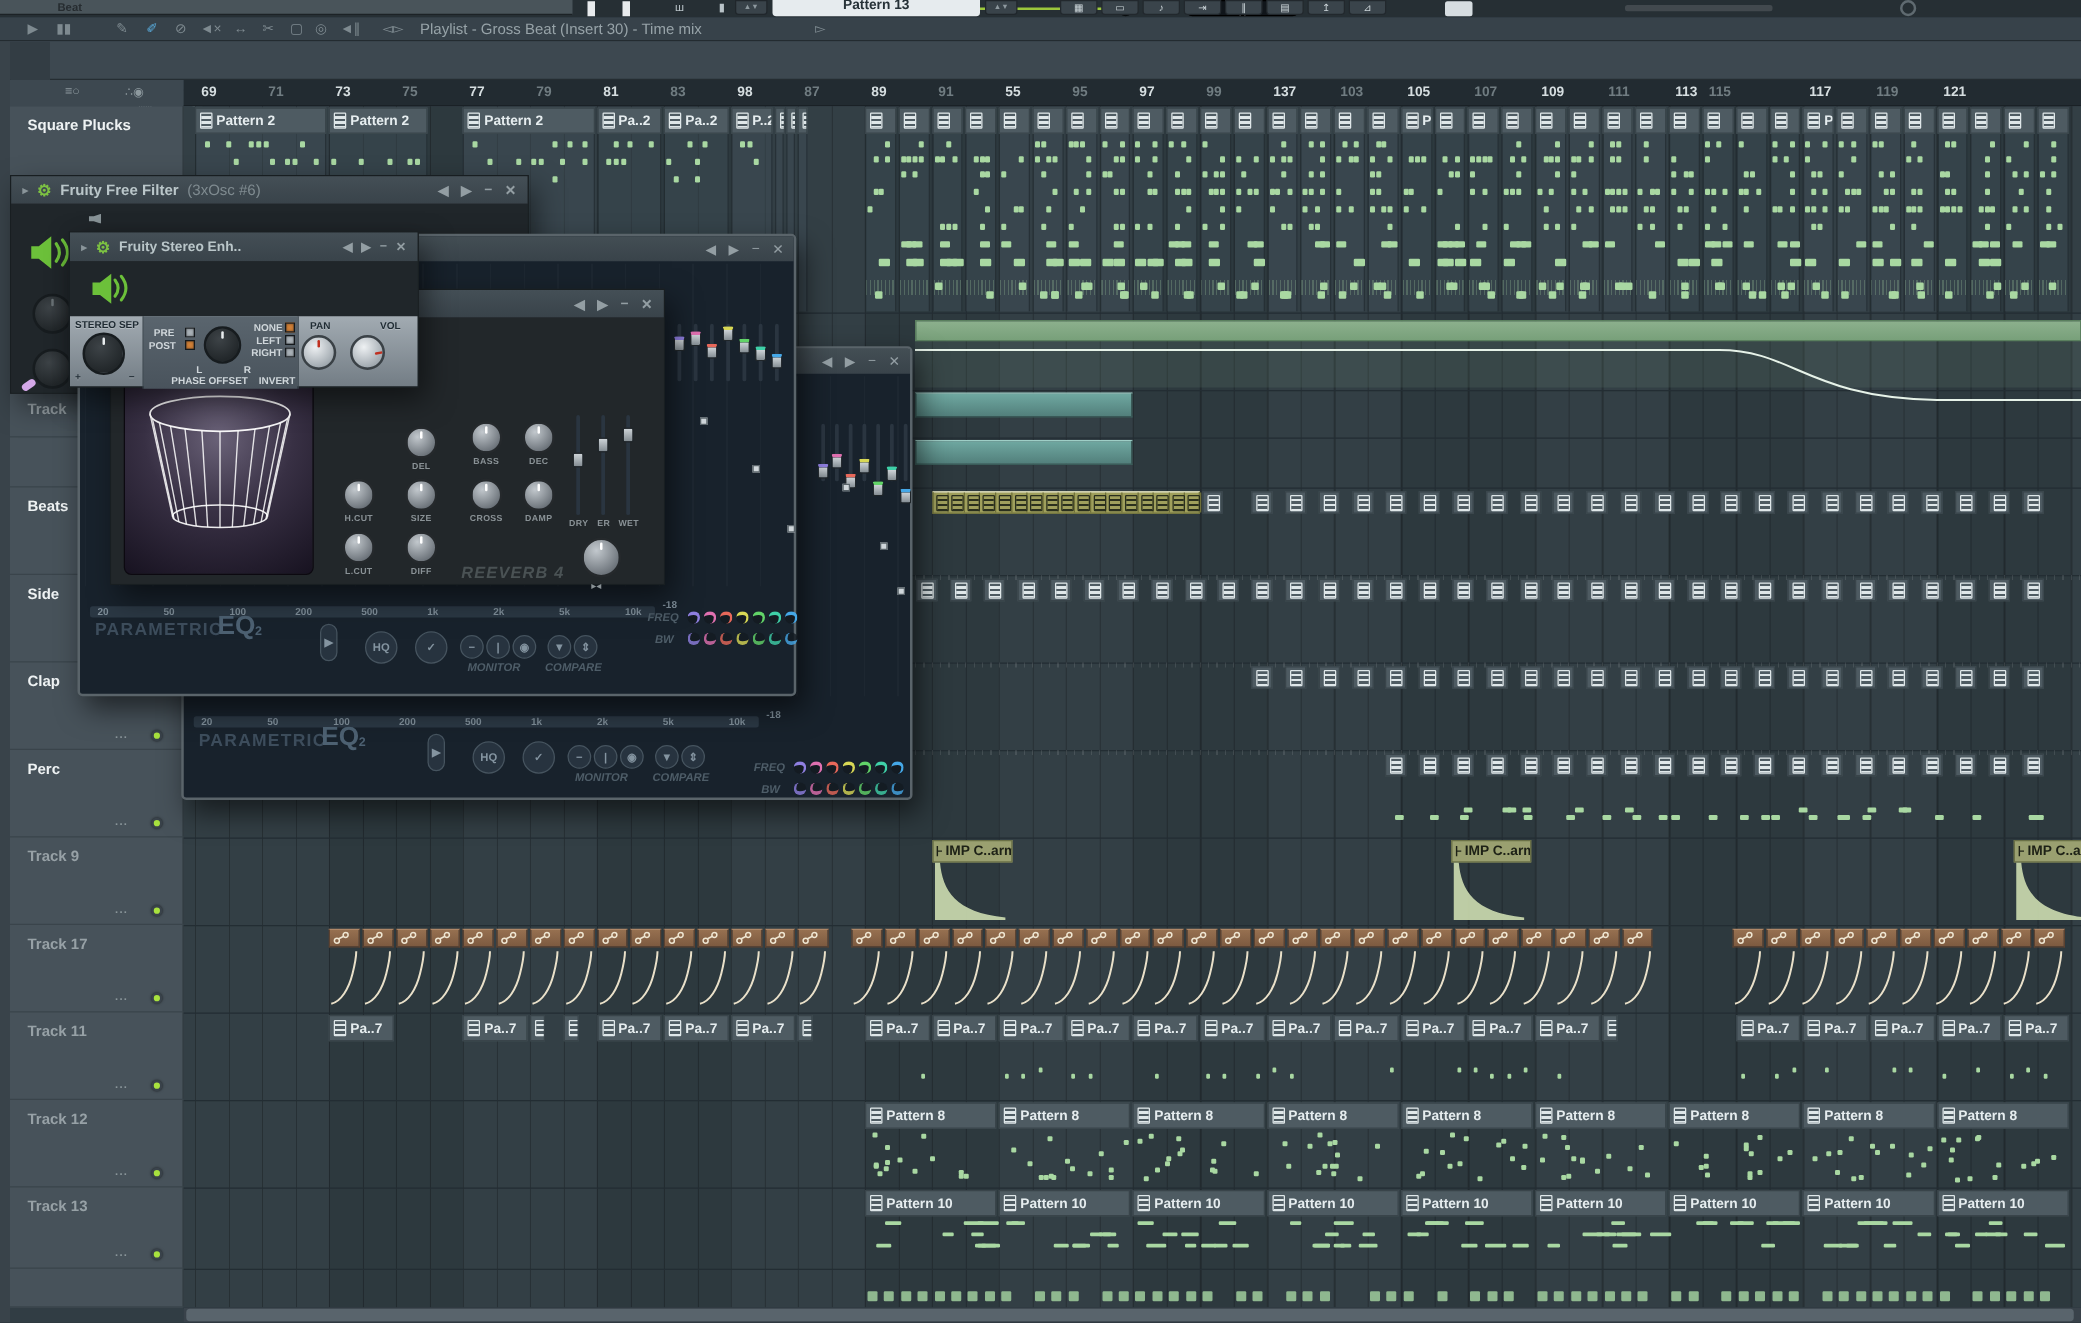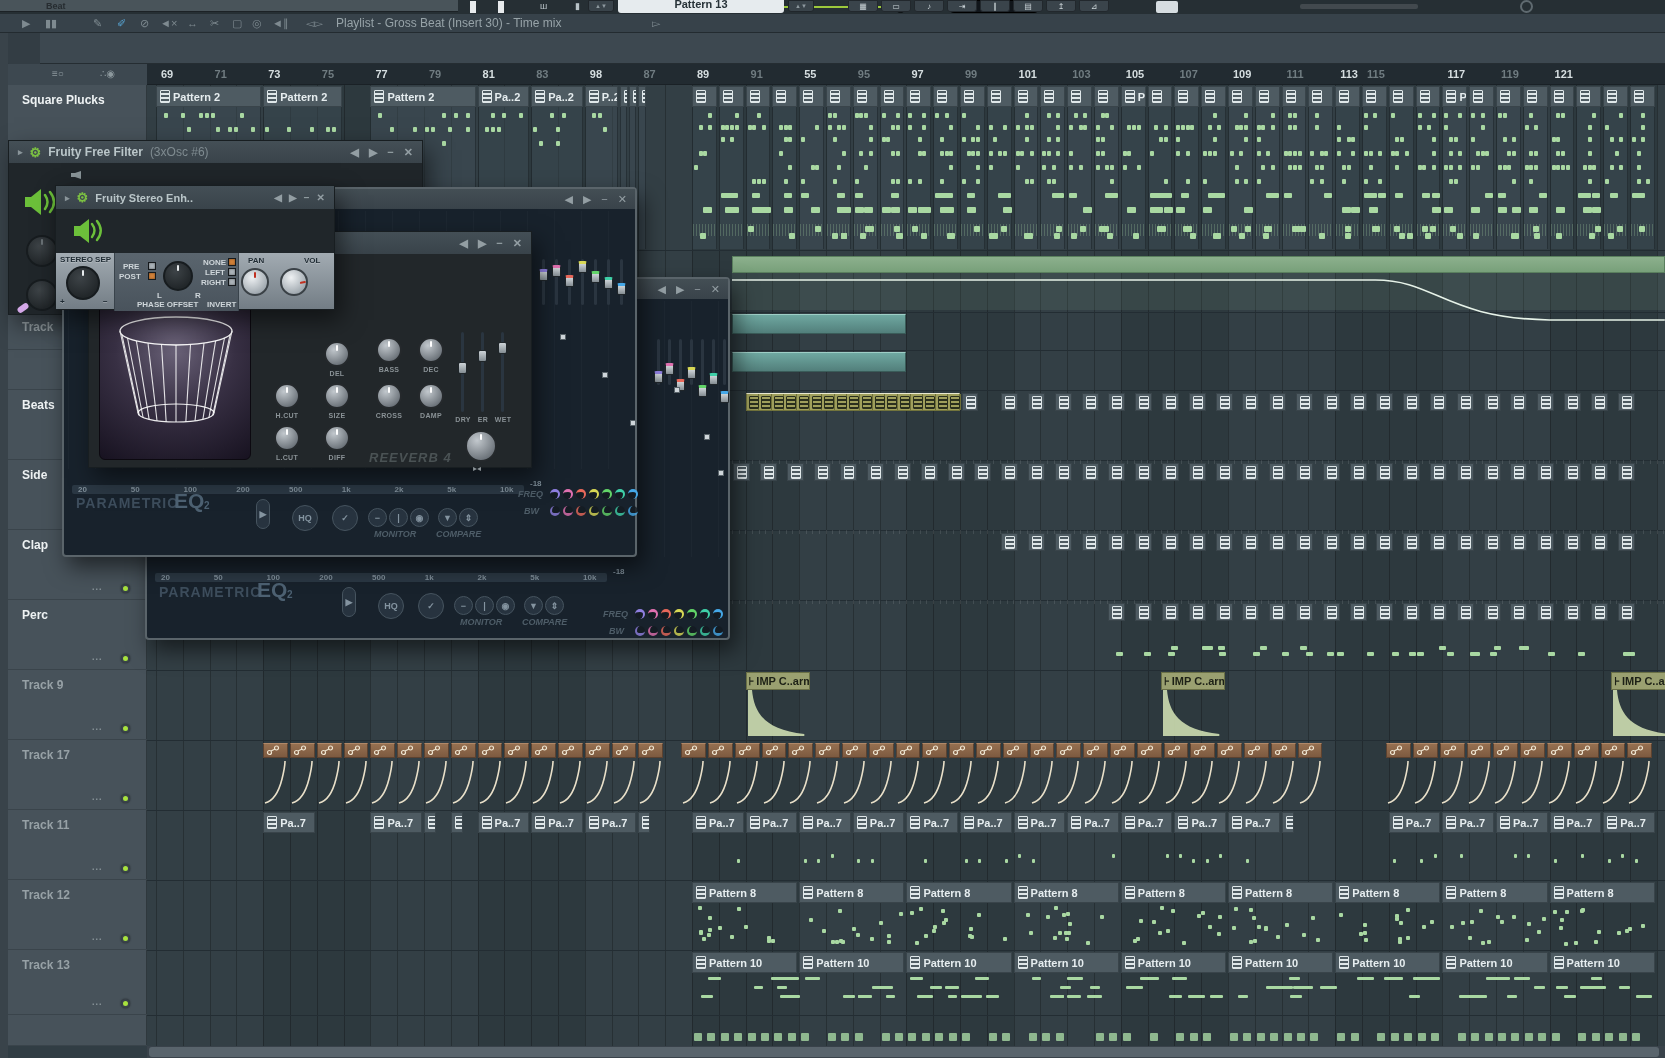--- a/index.html
+++ b/index.html
@@ -168,21 +168,21 @@
       <div class="abs tlnum" style="left: 335.6px; color: rgb(214, 222, 224);">81</div>
       <div class="abs tlnum" style="left: 389.2px; color: rgb(112, 124, 129);">83</div>
       <div class="abs tlnum" style="left: 442.8px; color: rgb(214, 222, 224);">98</div>
       <div class="abs tlnum" style="left: 496.4px; color: rgb(112, 124, 129);">87</div>
       <div class="abs tlnum" style="left: 550px; color: rgb(214, 222, 224);">89</div>
       <div class="abs tlnum" style="left: 603.6px; color: rgb(112, 124, 129);">91</div>
       <div class="abs tlnum" style="left: 657.2px; color: rgb(214, 222, 224);">55</div>
       <div class="abs tlnum" style="left: 710.8px; color: rgb(112, 124, 129);">95</div>
       <div class="abs tlnum" style="left: 764.4px; color: rgb(214, 222, 224);">97</div>
       <div class="abs tlnum" style="left: 818px; color: rgb(112, 124, 129);">99</div>
-      <div class="abs tlnum" style="left: 871.6px; color: rgb(214, 222, 224);">101</div>
+      <div class="abs tlnum" style="left: 871.6px; color: rgb(214, 222, 224);">137</div>
       <div class="abs tlnum" style="left: 925.2px; color: rgb(112, 124, 129);">103</div>
       <div class="abs tlnum" style="left: 978.8px; color: rgb(214, 222, 224);">105</div>
       <div class="abs tlnum" style="left: 1032.4px; color: rgb(112, 124, 129);">107</div>
       <div class="abs tlnum" style="left: 1086px; color: rgb(214, 222, 224);">109</div>
       <div class="abs tlnum" style="left: 1139.6px; color: rgb(112, 124, 129);">111</div>
       <div class="abs tlnum" style="left: 1193.2px; color: rgb(214, 222, 224);">113</div>
       <div class="abs tlnum" style="left: 1220px; color: rgb(112, 124, 129);">115</div>
       <div class="abs tlnum" style="left: 1300.4px; color: rgb(214, 222, 224);">117</div>
       <div class="abs tlnum" style="left: 1354px; color: rgb(112, 124, 129);">119</div>
       <div class="abs tlnum" style="left: 1407.6px; color: rgb(214, 222, 224);">121</div>

